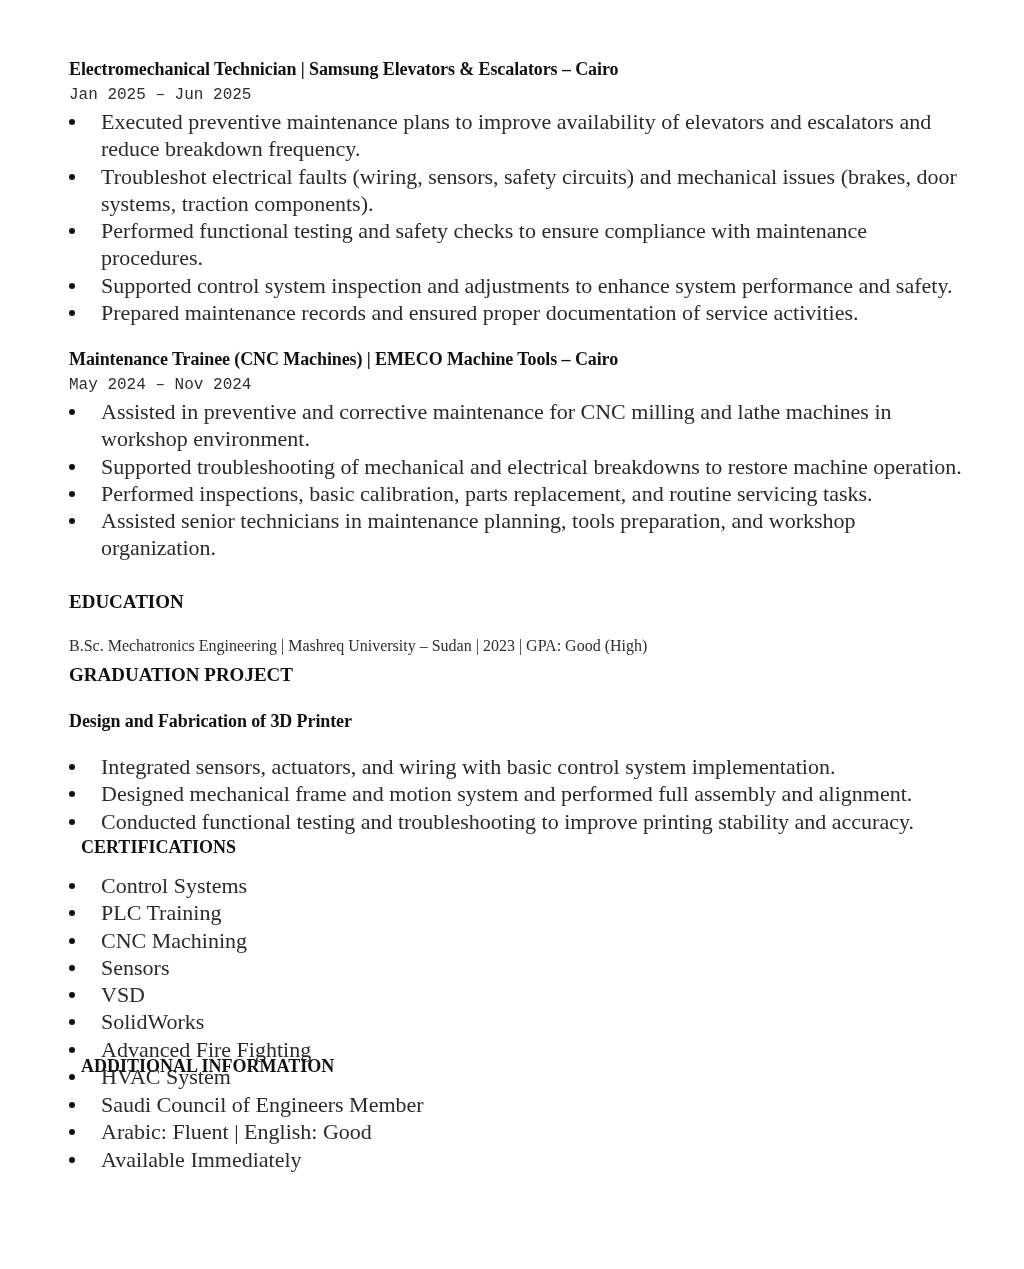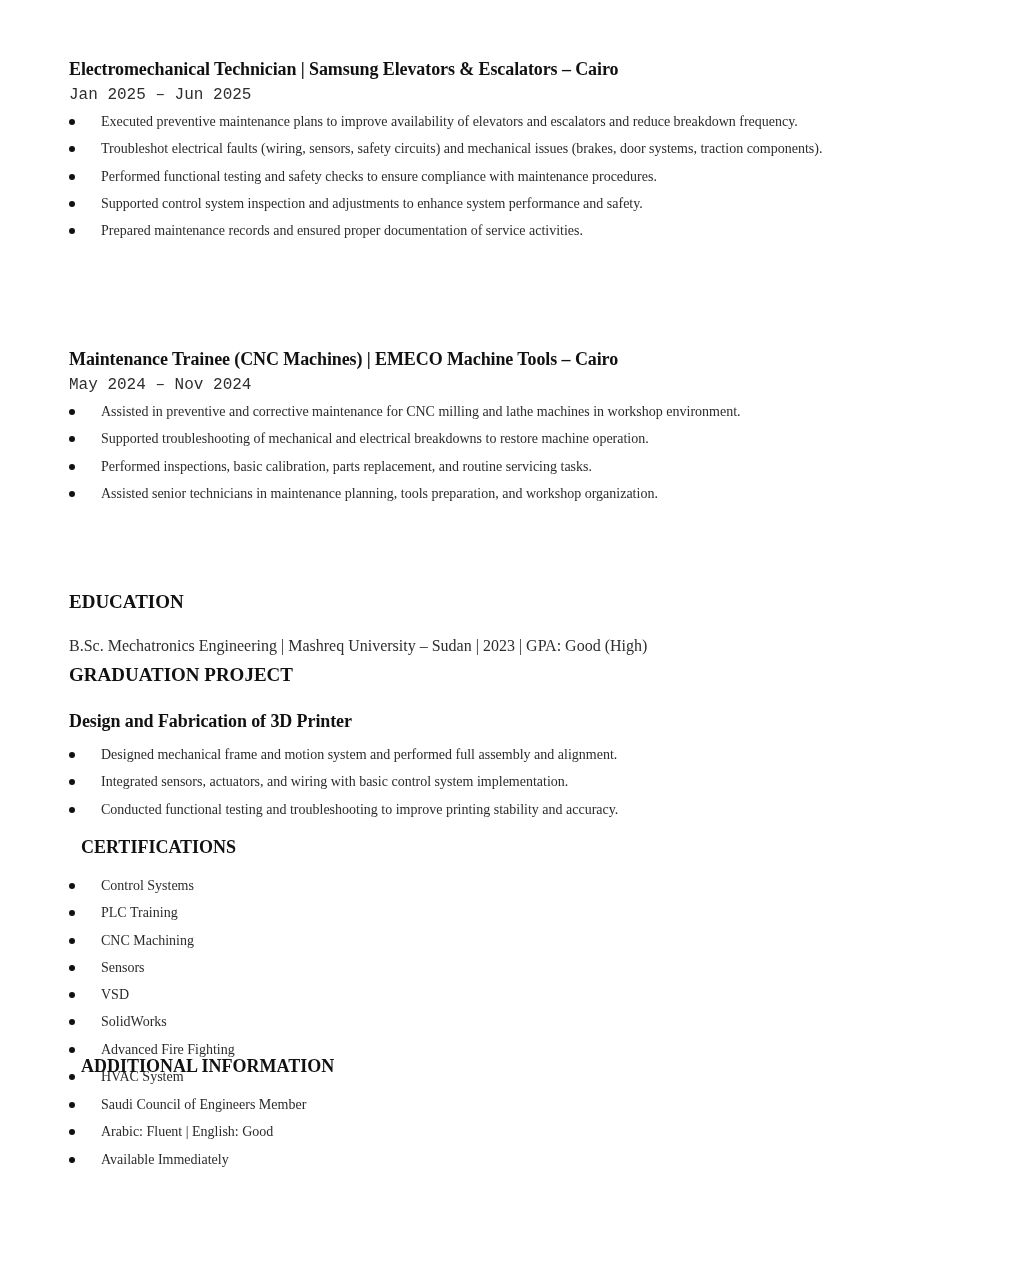--- a/index.html
+++ b/index.html
@@ -37,21 +37,21 @@
       font-family: Liberation Mono, monospace;
     }
     ul.bullets {
       list-style: none;
       margin: 0;
       padding: 0;
     }
     ul.bullets li {
       position: relative;
       padding-left: 32px;
-      font-size: 14px;
+      font-size: 22px;
       line-height: 27.3px;
       color: #2b2b2b;
     }
     ul.bullets li .dot {
       position: absolute;
       left: 0;
       top: 11px;
       width: 6px;
       height: 6px;
       border-radius: 50%;
@@ -112,24 +112,24 @@
       <li><span class="dot"></span><span>Performed inspections, basic calibration, parts replacement, and routine servicing tasks.</span></li>
       <li><span class="dot"></span><span>Assisted senior technicians in maintenance planning, tools preparation, and workshop organization.</span></li>
     </ul>
   </section>
 
   <h2 id="education" class="section-heading">EDUCATION</h2>
   <div id="edu-detail" class="edu-line">B.Sc. Mechatronics Engineering | Mashreq University – Sudan | 2023 | GPA: Good (High)</div>
 
   <h2 id="grad" class="section-heading">GRADUATION PROJECT</h2>
   <section id="project">
-    <h3 class="job-title" style="margin-bottom:8px;">Design and Fabrication of 3D Printer</h3>
+    <h3 class="job-title" style="margin-bottom:20px;">Design and Fabrication of 3D Printer</h3>
     <ul class="bullets">
+      <li><span class="dot"></span><span>Integrated sensors, actuators, and wiring with basic control system implementation.</span></li>
       <li><span class="dot"></span><span>Designed mechanical frame and motion system and performed full assembly and alignment.</span></li>
-      <li><span class="dot"></span><span>Integrated sensors, actuators, and wiring with basic control system implementation.</span></li>
       <li><span class="dot"></span><span>Conducted functional testing and troubleshooting to improve printing stability and accuracy.</span></li>
     </ul>
   </section>
 
   <section id="certs">
     <h2 class="small-heading">CERTIFICATIONS</h2>
     <ul class="bullets">
       <li><span class="dot"></span><span>Control Systems</span></li>
       <li><span class="dot"></span><span>PLC Training</span></li>
       <li><span class="dot"></span><span>CNC Machining</span></li>

